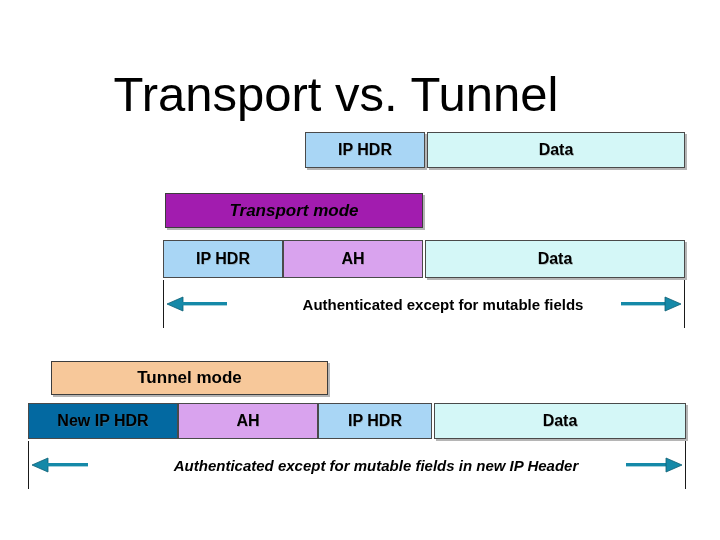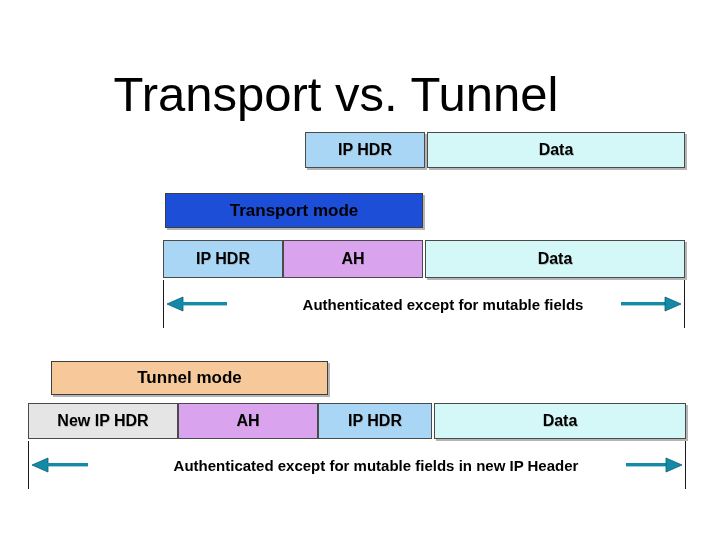--- a/index.html
+++ b/index.html
@@ -112,21 +112,21 @@
 <body>
 
 <div id="slide">
 
   <div class="title">Transport vs. Tunnel</div>
 
   <div class="cell shadowed" style="left:305px; top:132px; width:120px; height:36px; background:#a9d6f5;">IP HDR</div>
 
   <div class="cell shadowed" style="left:427px; top:132px; width:258px; height:36px; background:#d4f7f7;">Data</div>
 
-  <div class="modebox" style="left:165px; top:193px; width:258px; height:35px; background:#1d4ed8;">Transport mode</div>
+  <div class="modebox" style="left:165px; top:193px; width:258px; height:35px; background:#a21caf;font-style:italic;">Transport mode</div>
 
   <div class="cell" style="left:163px; top:240px; width:120px; height:38px; background:#a9d6f5;">IP HDR</div>
 
   <div class="cell" style="left:283px; top:240px; width:140px; height:38px; background:#d9a3ee;">AH</div>
 
   <div class="cell shadowed" style="left:425px; top:240px; width:260px; height:38px; background:#d4f7f7;">Data</div>
 
   <div class="band" style="left:163px; top:280px; width:522px; height:48px;">
     <div class="tick left"></div>
     <div class="tick right"></div>
@@ -143,29 +143,29 @@
     <div class="arrow" style="right:4px; width:60px;">
       <svg width="60" height="16" viewBox="0 0 60 16">
         <rect x="0" y="6" width="45" height="3.4" fill="#1589a8"></rect>
         <polygon points="60,8 44,1 44,15" fill="#1589a8" stroke="#0e5f75" stroke-width="0.8"></polygon>
       </svg>
     </div>
   </div>
 
   <div class="modebox" style="left:51px; top:361px; width:277px; height:34px; background:#f7c89a;">Tunnel mode</div>
 
-  <div class="cell" style="left:28px; top:403px; width:150px; height:36px; background:#e5e5e5;">New IP HDR</div>
+  <div class="cell" style="left:28px; top:403px; width:150px; height:36px; background:#0369a1;">New IP HDR</div>
 
   <div class="cell" style="left:178px; top:403px; width:140px; height:36px; background:#d9a3ee;">AH</div>
 
   <div class="cell" style="left:318px; top:403px; width:114px; height:36px; background:#a9d6f5;">IP HDR</div>
 
   <div class="cell shadowed" style="left:434px; top:403px; width:252px; height:36px; background:#d4f7f7;">Data</div>
 
-  <div class="band" style="left:28px; top:441px; width:658px; height:48px;">
+  <div class="band" style="left:28px; top:441px; width:658px; height:48px;font-style:italic;">
     <div class="tick left"></div>
     <div class="tick right"></div>
 
     <div class="arrow" style="left:4px; width:56px;">
       <svg width="56" height="16" viewBox="0 0 56 16">
         <polygon points="0,8 16,1 16,15" fill="#1589a8" stroke="#0e5f75" stroke-width="0.8"></polygon>
         <rect x="15" y="6" width="41" height="3.4" fill="#1589a8"></rect>
       </svg>
     </div>
 

